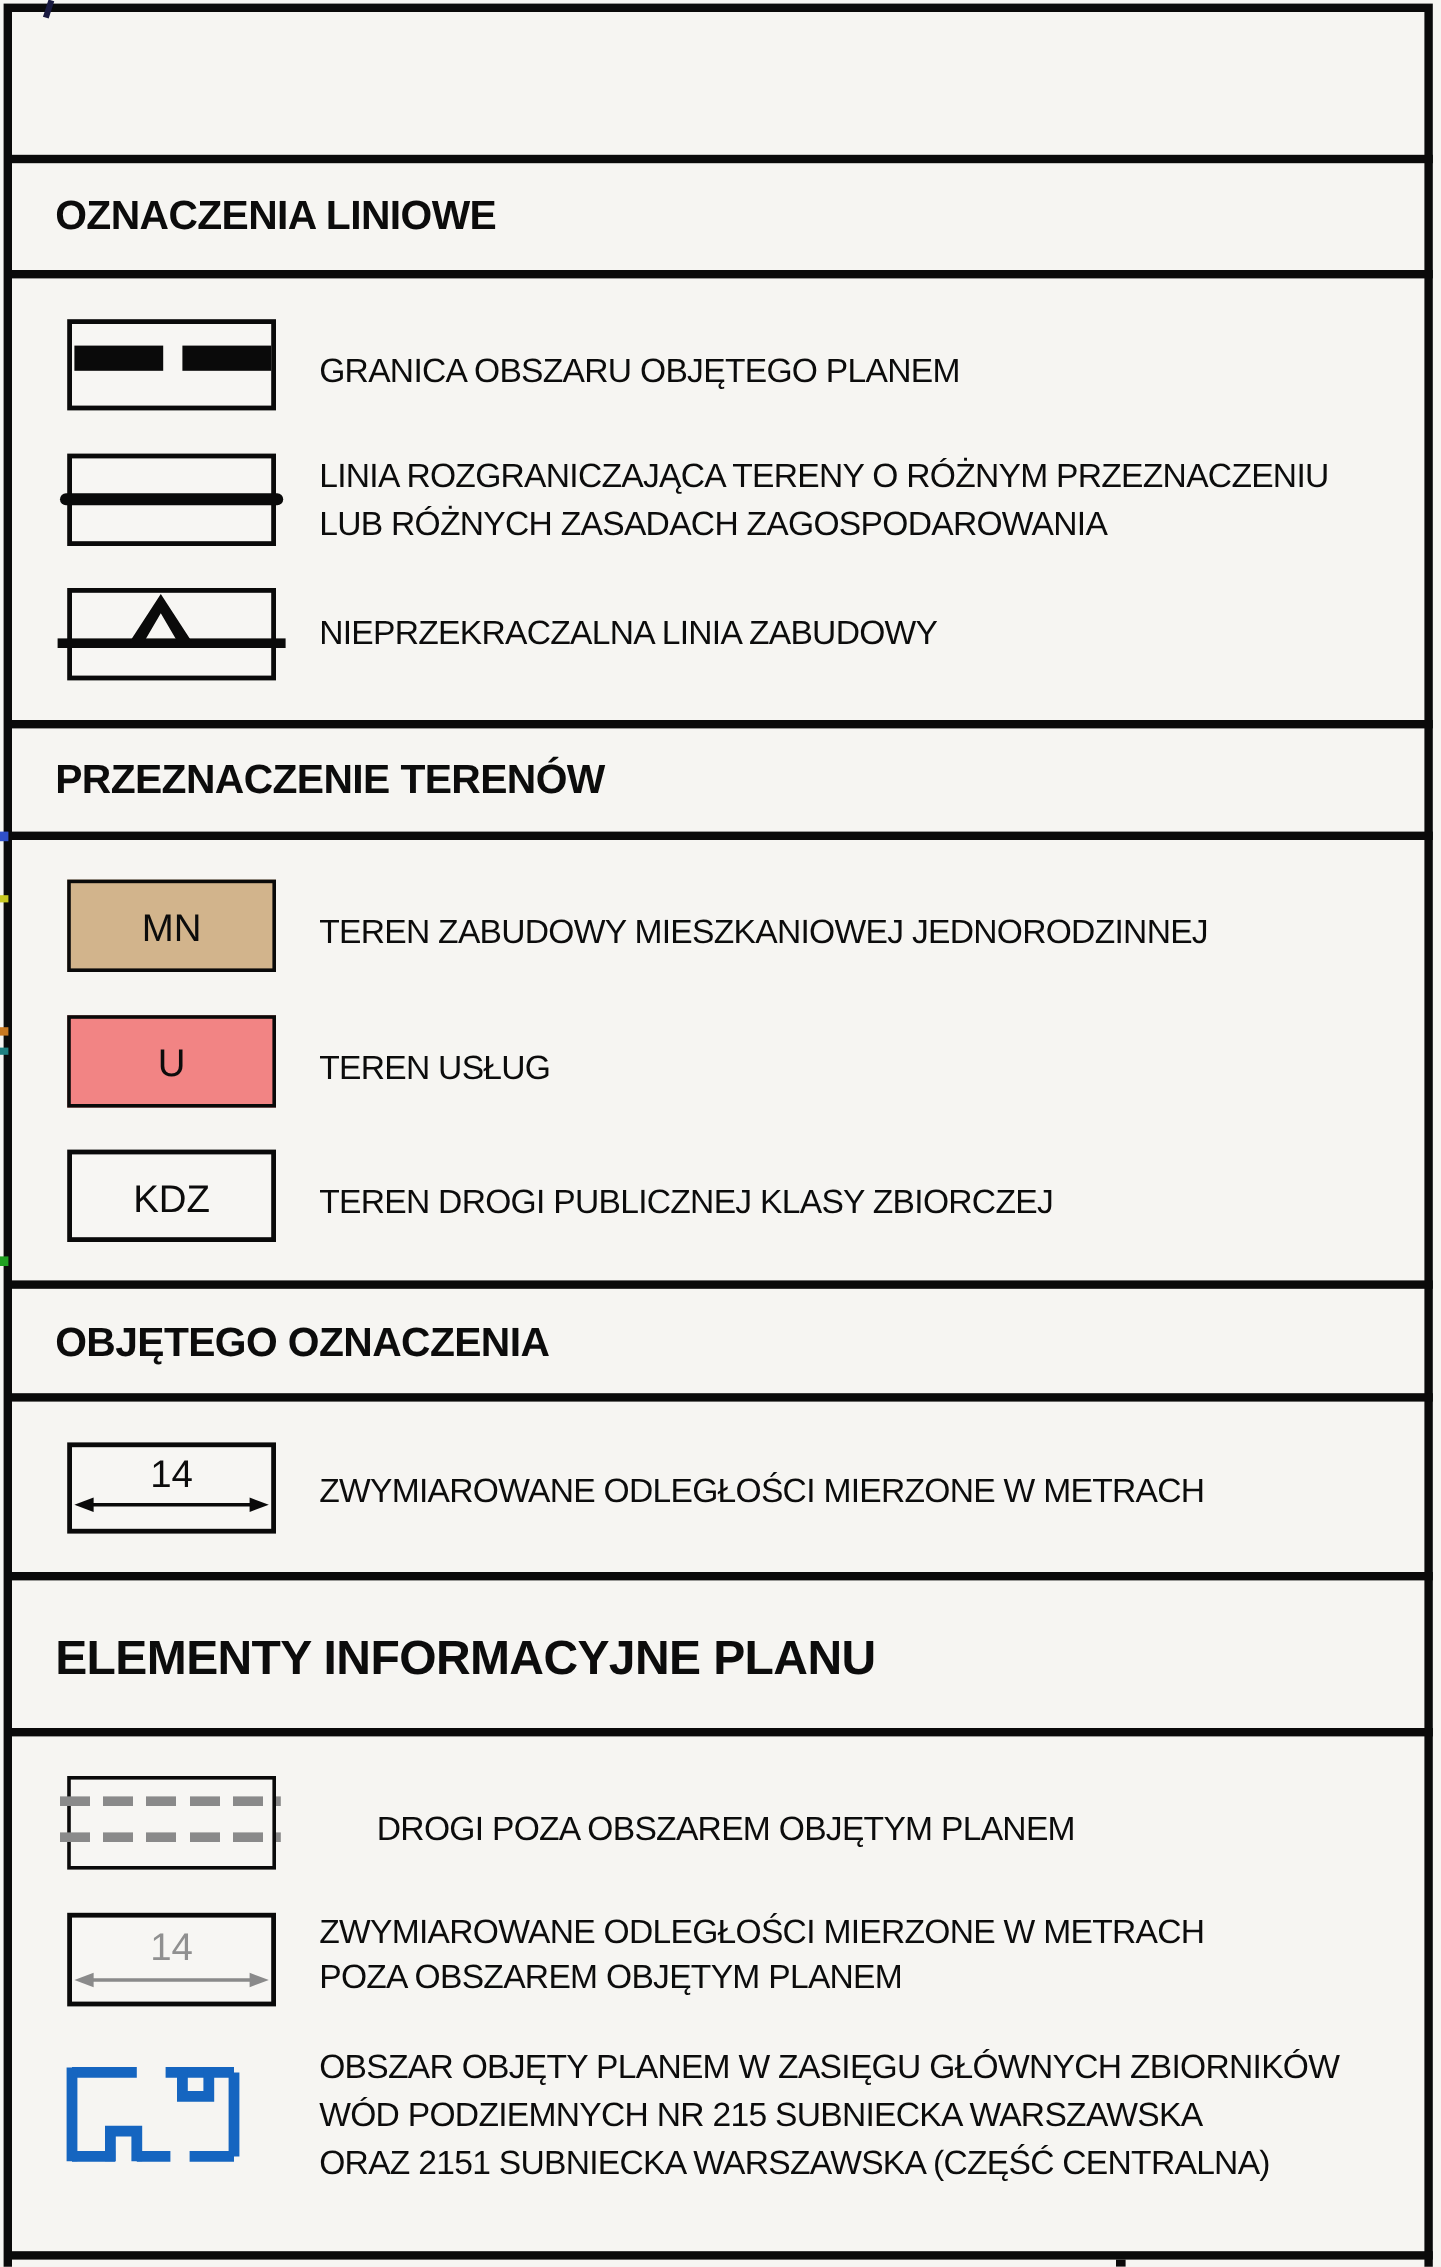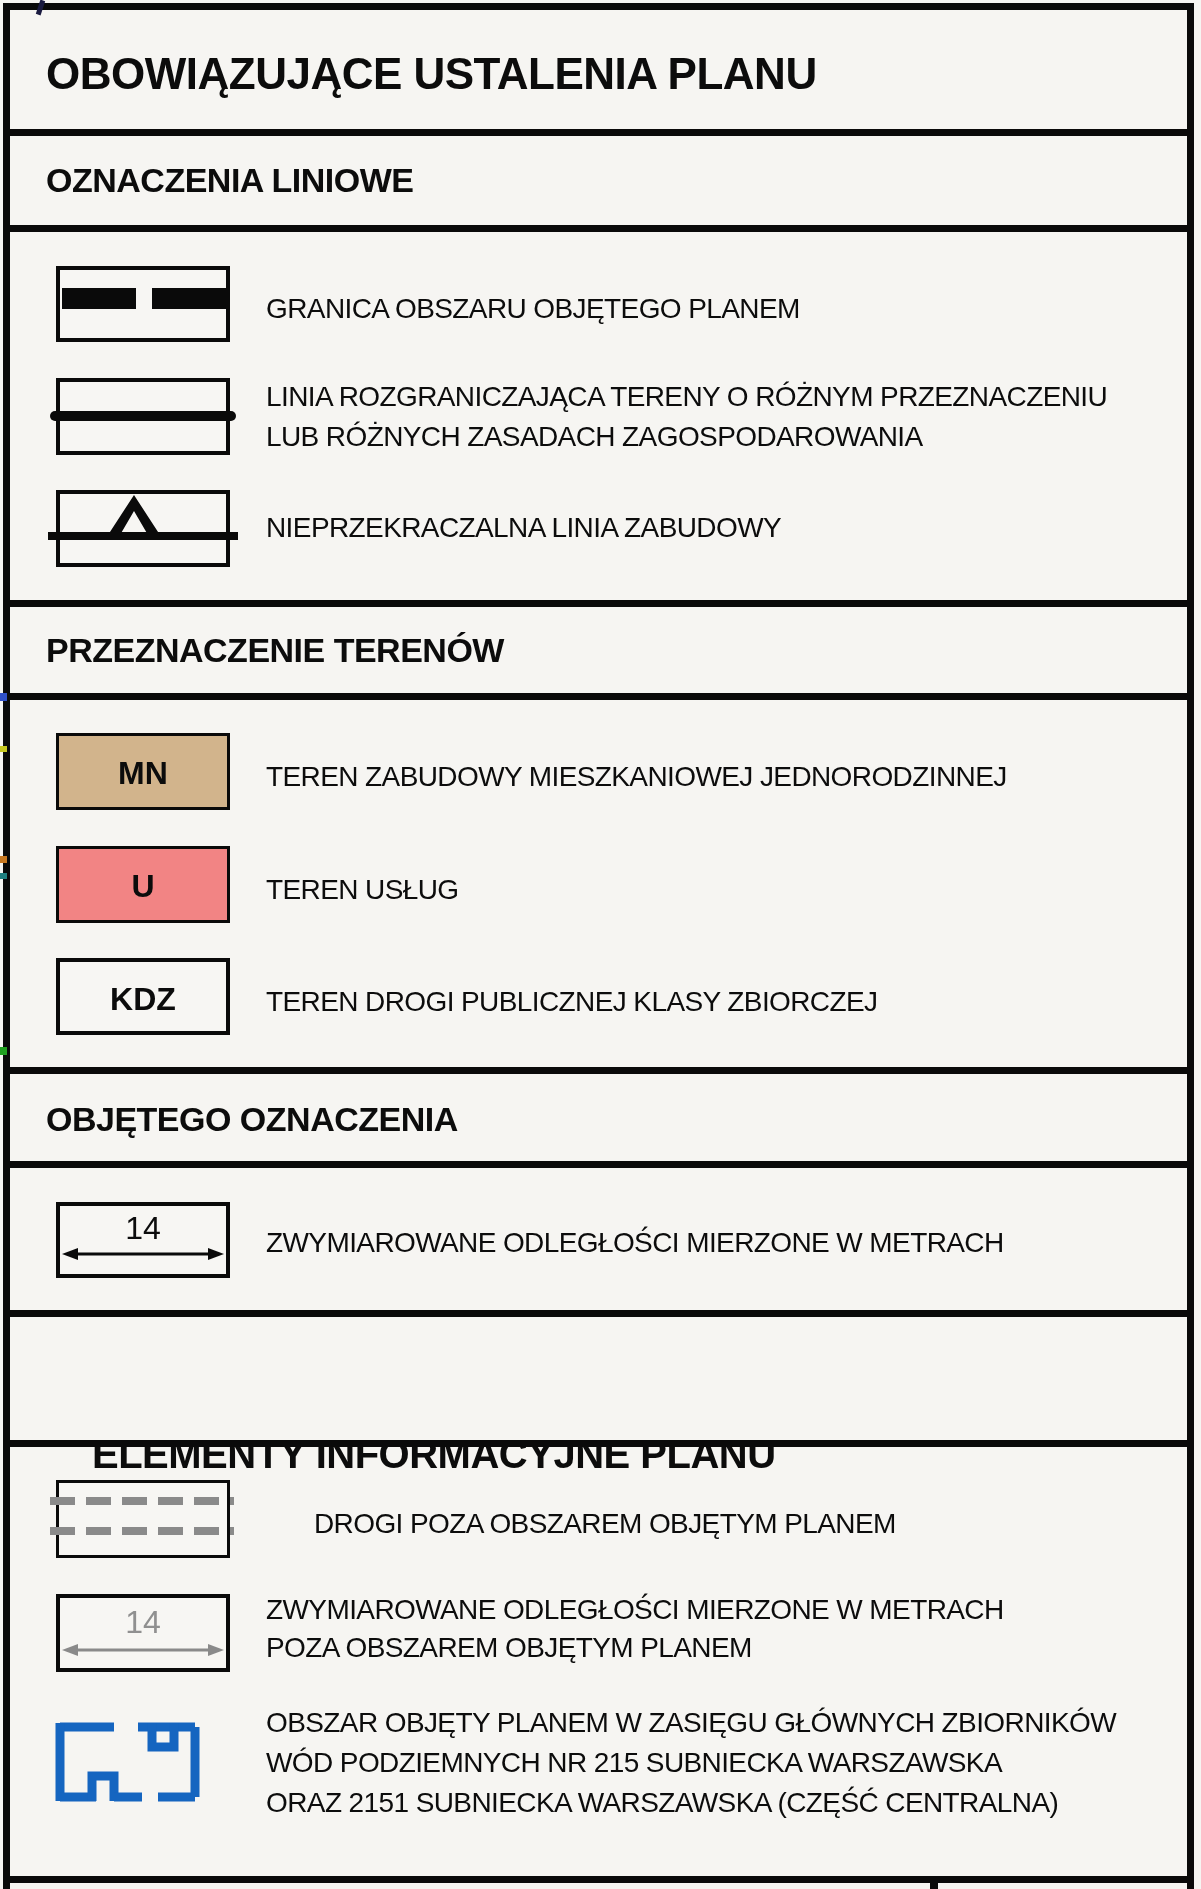--- a/index.html
+++ b/index.html
@@ -6,21 +6,21 @@
   body{font-family:"Liberation Sans","DejaVu Sans",sans-serif;background:#e8e8e6;}
   #canvas{position:relative;width:1201px;height:1889px;background:#f6f5f2;overflow:hidden;color:#0c0c0c;}
   .frame{position:absolute;left:3px;top:3px;width:1177px;height:1900px;border:7px solid #0a0a0a;background:#f6f5f2;}
   .divider{position:absolute;left:10px;width:1184px;height:7px;background:#0a0a0a;}
   .title{position:absolute;left:46px;top:49px;font-size:44px;font-weight:bold;letter-spacing:-0.5px;white-space:nowrap;}
   .sec-header{position:absolute;left:46px;font-size:34px;font-weight:bold;letter-spacing:-0.5px;white-space:nowrap;}
   .sec-header.big{font-size:40px;}
   .label{position:absolute;left:266px;font-size:28px;letter-spacing:-0.6px;line-height:40px;white-space:nowrap;}
   .symbox{position:absolute;left:56px;width:174px;box-sizing:border-box;border:4px solid #0a0a0a;background:#f7f6f3;}
   .symbox.thin{border-width:3px;}
-  .code-label{position:absolute;left:56px;width:174px;text-align:center;font-size:32px;font-weight:bold;letter-spacing:0;}
+  .code-label{position:absolute;left:56px;width:174px;text-align:center;font-size:32px;font-weight:normal;letter-spacing:0;}
   .dash{position:absolute;background:#0a0a0a;}
   .dotline{position:absolute;background:#0a0a0a;border-radius:5px;}
   .gray-dash-row{position:absolute;left:50px;width:184px;height:8px;
      background:repeating-linear-gradient(90deg,#8a8a8a 0 25px,rgba(0,0,0,0) 25px 36px);}
   .dim-value{position:absolute;left:56px;width:174px;text-align:center;font-size:32px;}
   .gray{color:#909090;}
   .edge-artifact{position:absolute;left:0;width:7px;}
   svg{position:absolute;display:block;}
 </style>
 </head>
@@ -30,21 +30,20 @@
 
   <div class="frame"></div>
 
   <div style="position:absolute;left:38px;top:0;width:5px;height:15px;background:#1a1a40;transform:rotate(18deg);"></div>
   <div class="edge-artifact" style="top:693px;height:8px;background:#3050c8;"></div>
   <div class="edge-artifact" style="top:746px;height:6px;background:#c8c820;"></div>
   <div class="edge-artifact" style="top:856px;height:7px;background:#c87820;"></div>
   <div class="edge-artifact" style="top:873px;height:6px;background:#208080;"></div>
   <div class="edge-artifact" style="top:1047px;height:8px;background:#20a020;"></div>
 
-  <div class="title">OBOWIĄZUJĄCE USTALENIA PLANU</div>
   <div class="divider" style="top:129px;"></div>
 
   <div class="sec-header" style="top:161px;">OZNACZENIA LINIOWE</div>
   <div class="divider" style="top:225px;"></div>
 
   <div class="symbox" style="top:266px;height:76px;"></div>
   <div class="dash" style="left:62px;top:288px;width:74px;height:21px;"></div>
   <div class="dash" style="left:152px;top:288px;width:74px;height:21px;"></div>
   <div class="label" style="top:289px;">GRANICA OBSZARU OBJĘTEGO PLANEM</div>
 
@@ -88,21 +87,21 @@
   <div class="dim-value" style="top:1210px;">14</div>
   <svg style="left:60px;top:1244px;" width="166" height="20" viewBox="0 0 166 20">
     <line x1="10" y1="10" x2="156" y2="10" stroke="#0a0a0a" stroke-width="3"></line>
     <polygon points="2,10 18,4 18,16" fill="#0a0a0a"></polygon>
     <polygon points="164,10 148,4 148,16" fill="#0a0a0a"></polygon>
   </svg>
   <div class="label" style="top:1223px;">ZWYMIAROWANE ODLEGŁOŚCI MIERZONE W METRACH</div>
 
   <div class="divider" style="top:1310px;"></div>
 
-  <div class="sec-header big" style="top:1432px;margin-left:46px;">ELEMENTY INFORMACYJNE PLANU</div>
+  <div class="sec-header big" style="top:1360px;">ELEMENTY INFORMACYJNE PLANU</div>
   <div class="divider" style="top:1440px;"></div>
 
   <div class="symbox thin" style="top:1480px;height:78px;"></div>
   <div class="gray-dash-row" style="top:1497px;"></div>
   <div class="gray-dash-row" style="top:1527px;"></div>
   <div class="label" style="top:1504px;margin-left:48px;">DROGI POZA OBSZAREM OBJĘTYM PLANEM</div>
 
   <div class="symbox" style="top:1594px;height:78px;"></div>
   <div class="dim-value gray" style="top:1604px;">14</div>
   <svg style="left:60px;top:1640px;" width="166" height="20" viewBox="0 0 166 20">

